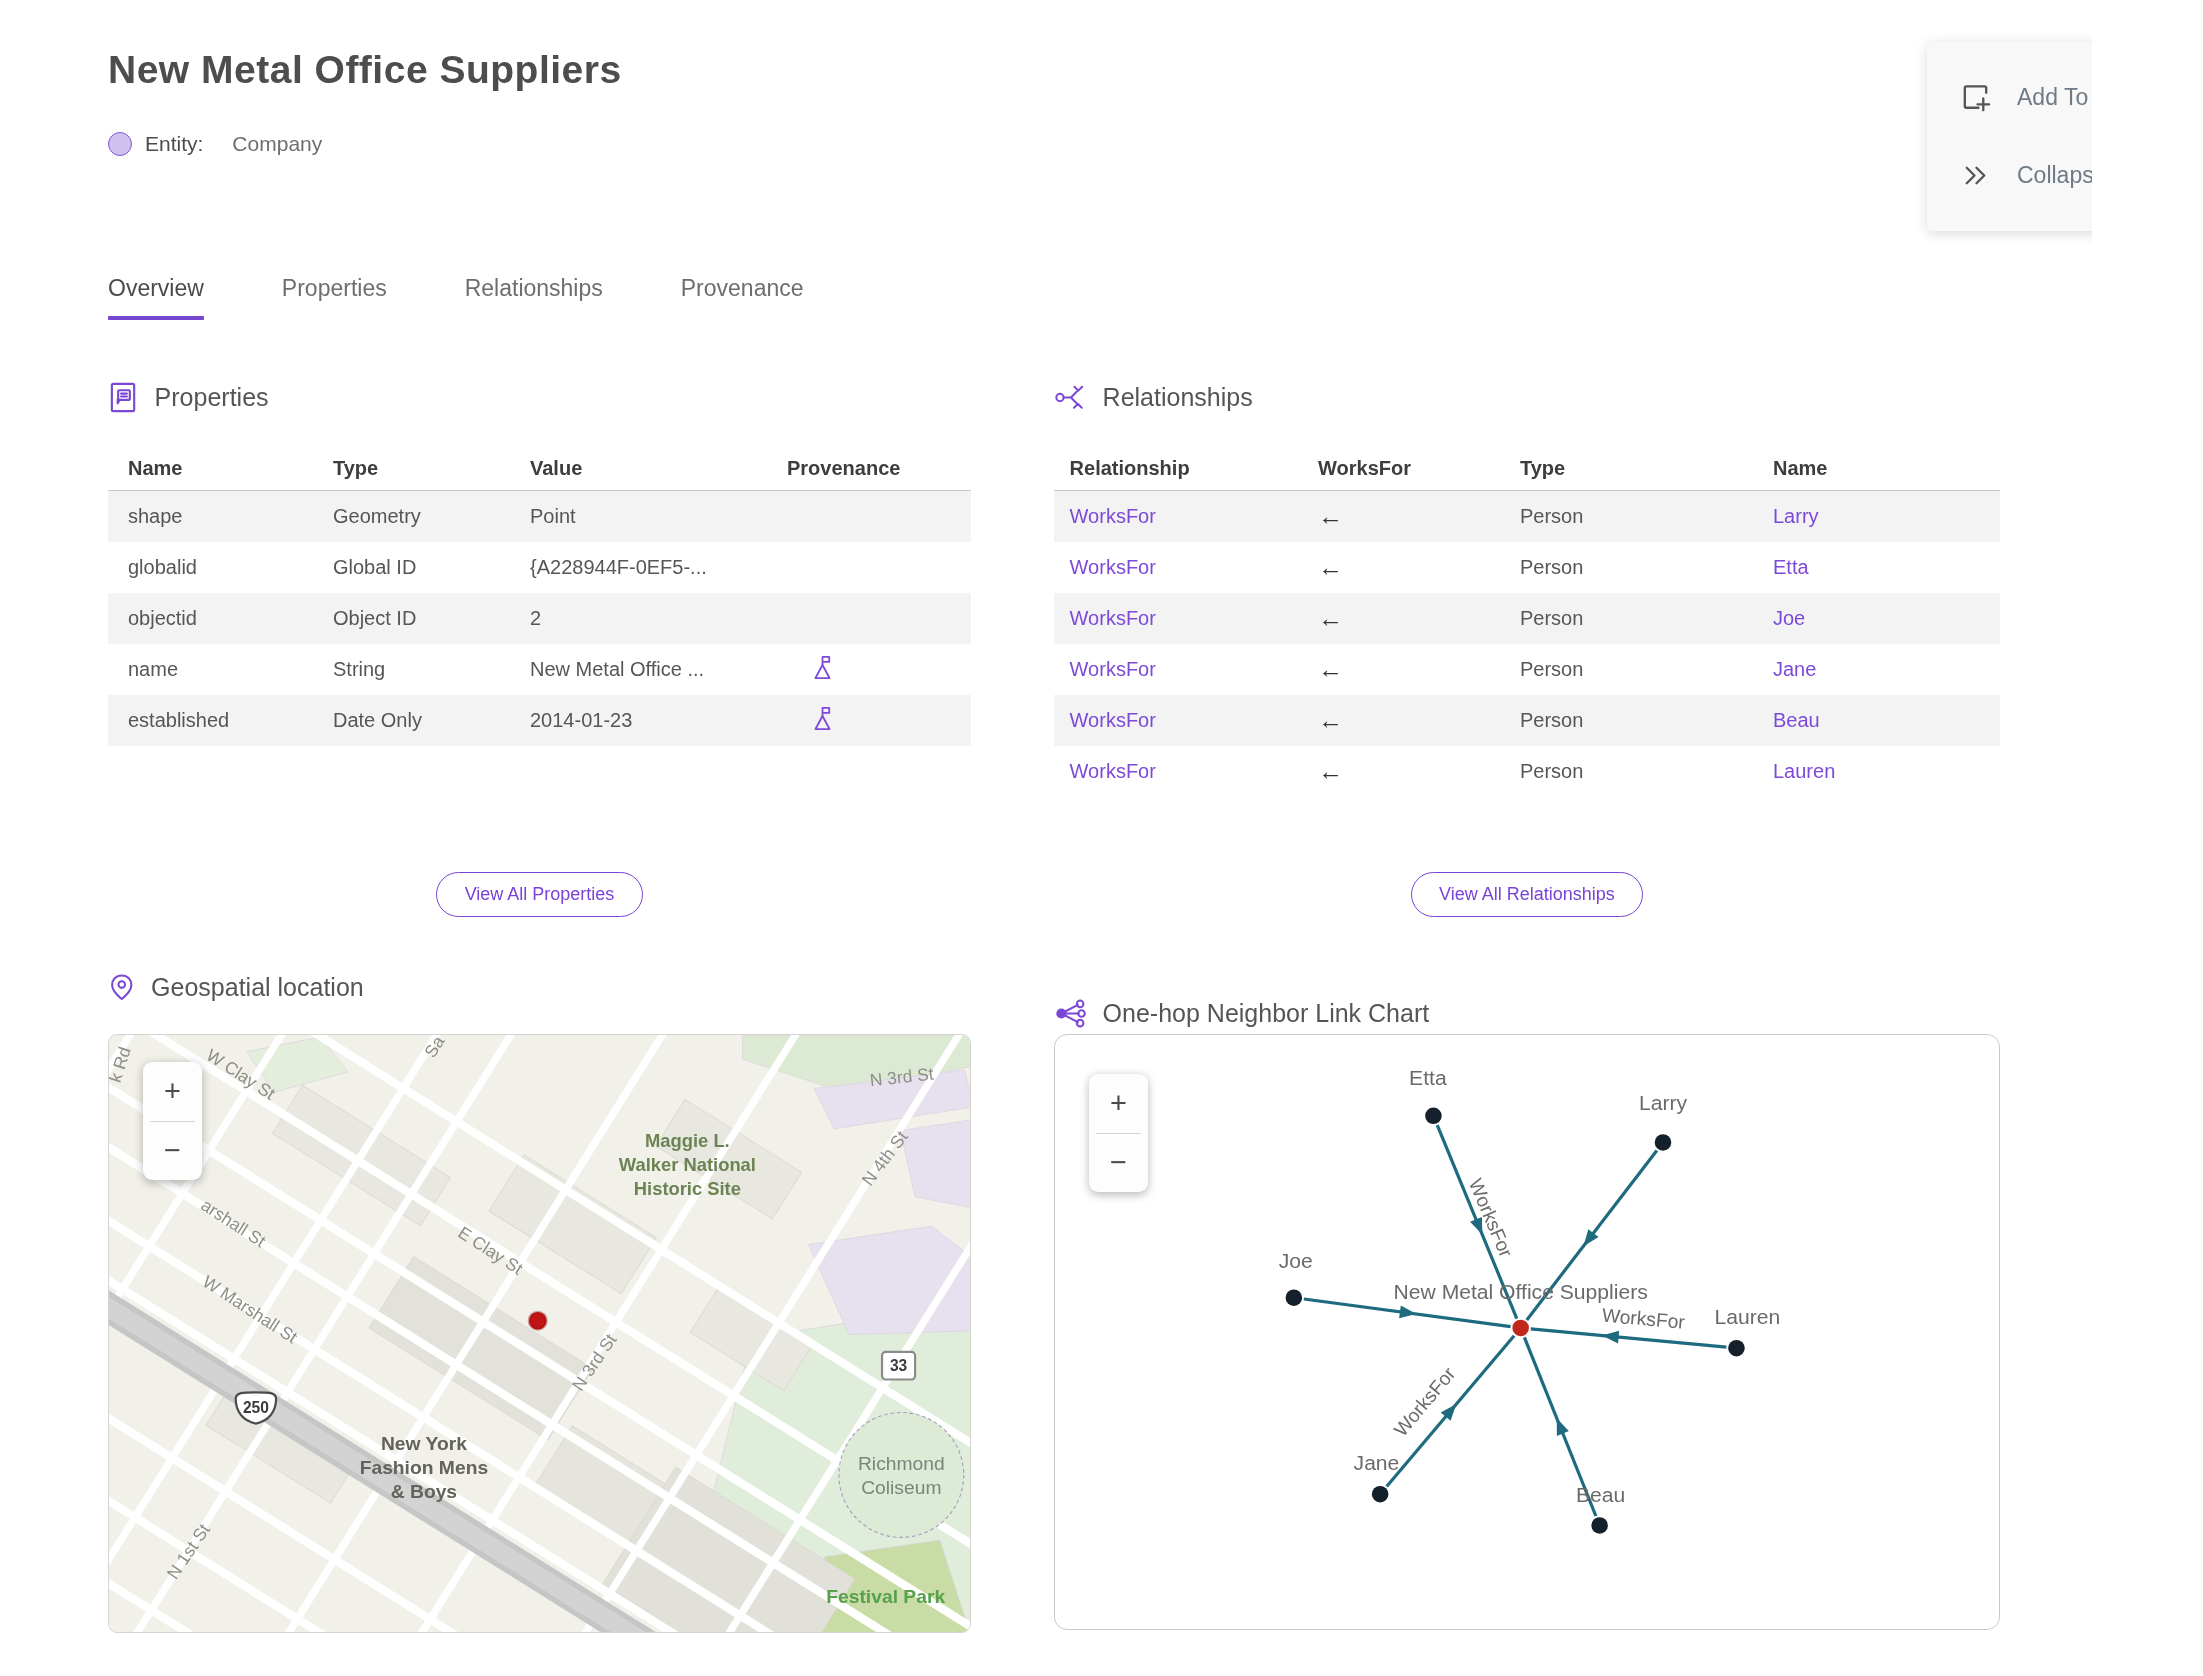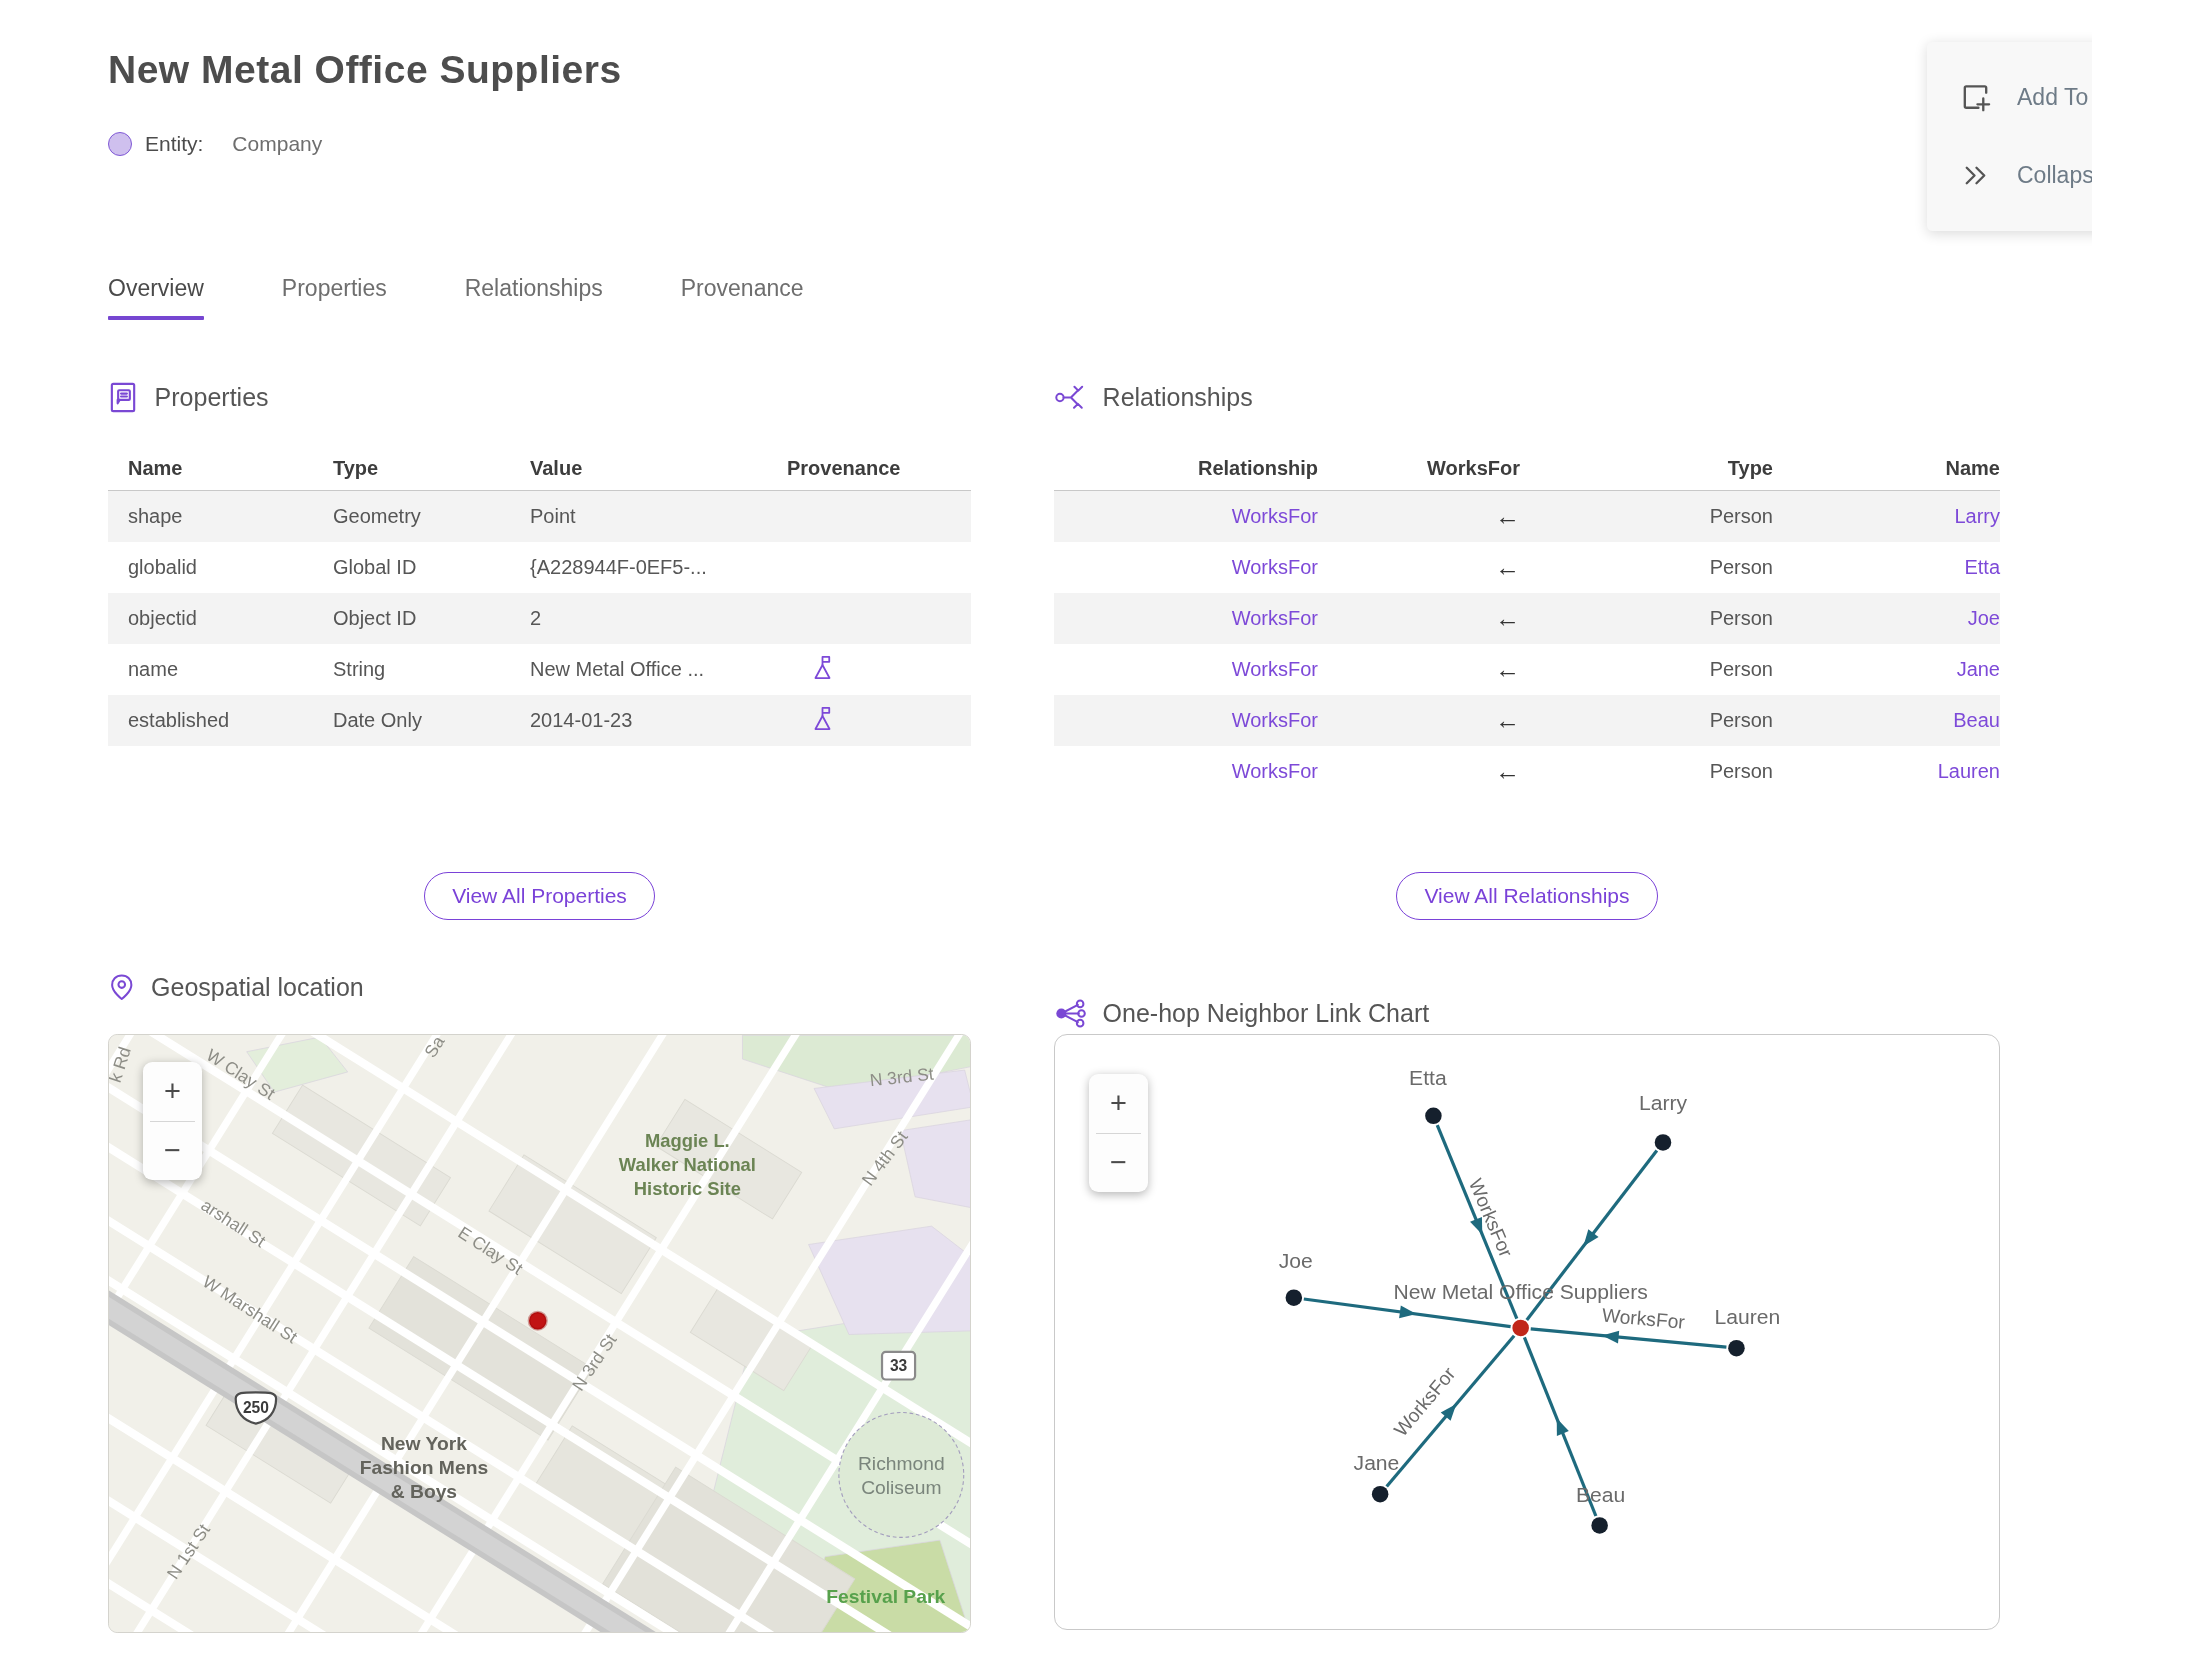--- a/index.html
+++ b/index.html
@@ -42,21 +42,21 @@
   .props-grid { grid-template-columns:225px 197px 257px 1fr; width:863px; }
   .rels-grid  { grid-template-columns:264px 202px 253px 1fr; width:946px; }
   .cell-first { padding-left:20px; }
   .rels-grid .cell-first { padding-left:15.6px; }
   .plink { color:#7d49d8; cursor:pointer; }
   .dir-arrow { font-size:25px; color:#333; }
   .prov-flag { margin-left:22px; }
 
   
   .btn-row { position:absolute; text-align:center; }
-  .pill-btn { display:inline-block; font-size:21px; color:#7a42d8; background:#fff;
+  .pill-btn { display:inline-block; font-size:18px; color:#7a42d8; background:#fff;
     border:1.8px solid #7a42d8; border-radius:26px; padding:11px 27.5px; cursor:pointer;
     font-family:"Liberation Sans", sans-serif; }
 
   
   .map-panel { position:absolute; left:108px; top:1034px; width:863px; height:599px;
     border-radius:9.2px; overflow:hidden; border:0.9px solid #d4d3cd; background:#f1f0e9; }
   .chart-panel { position:absolute; left:1054px; top:1034px; width:946px; height:596px;
     border-radius:13px; border:0.9px solid #c9c9c9; background:#fff; overflow:hidden; }
 
   .zoom-ctl { position:absolute; width:59px; height:118px; background:#fdfdfd; border-radius:9.2px;
@@ -165,21 +165,21 @@
 
   <div class="section-header" style="left:1054px; top:381px;">
     <svg width="33" height="33" viewBox="0 0 36 36">
       <circle cx="6.5" cy="18" r="4"></circle>
       <path d="M10.5 18 h8 M18.5 18 l7 -7 M18.5 18 l7 7"></path>
       <path d="M26.5 5.5 v6 h-6" transform="rotate(45 26.5 10.5) translate(0,-1)" fill="none"></path>
       <path d="M20.5 25 h6 v6" transform="rotate(-45 25 26) translate(0,1)" fill="none"></path>
     </svg>
     <span class="sec-title">Relationships</span>
   </div>
-  <div class="dtable" id="rels-table" style="left:1054px; top:447px;text-align:right;">
+  <div class="dtable" id="rels-table" style="left:1054px; top:447px;">
       <div class="thead rels-grid">
         <span class="cell-first">Relationship</span>
         <span>WorksFor</span>
         <span>Type</span>
         <span>Name</span>
       </div>
       <div class="trow rels-grid">
         <span class="cell-first"><a class="plink">WorksFor</a></span>
         <span class="dir-arrow">←</span>
         <span>Person</span>

